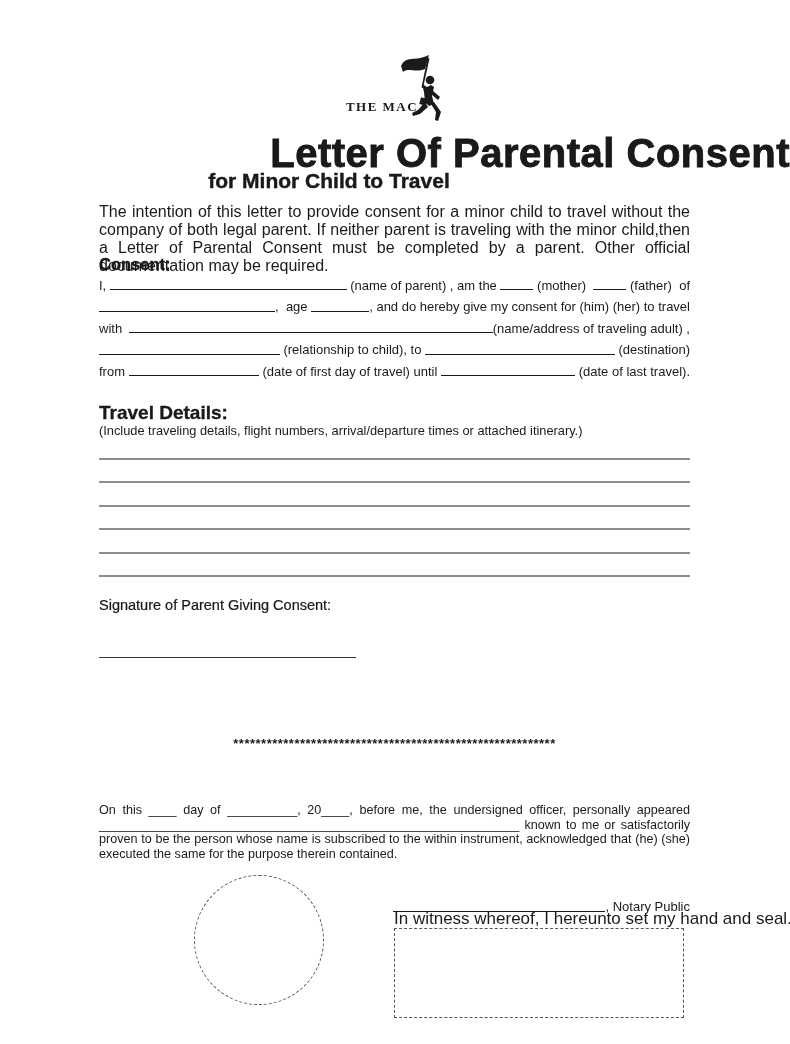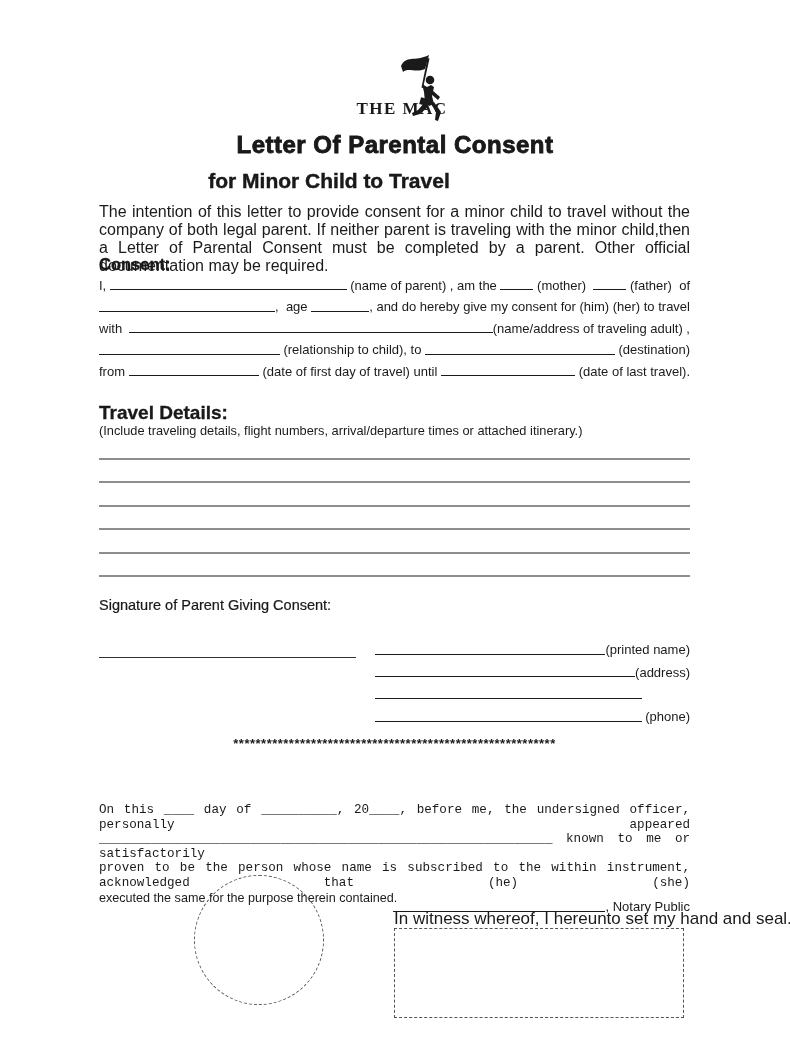--- a/index.html
+++ b/index.html
@@ -2,24 +2,24 @@
 <html><head>
 <meta charset="utf-8">
 <style>
   html,body{margin:0;padding:0;background:#ffffff;}
   .page{
     position:relative;width:790px;height:1044px;background:#fff;overflow:hidden;
     font-family:"Liberation Sans",sans-serif;color:#1a1a1a;
   }
   
   .logo-art{position:absolute;left:398px;top:52px;width:58px;height:72px;}
-  .brand{position:absolute;left:336px;top:99px;width:132px;text-align:center;
-    font-family:"Liberation Serif",serif;font-weight:bold;font-size:17px;letter-spacing:1.5px;}
-  .title{position:absolute;left:0;top:131px;width:790px;text-align:center;
-    font-size:24px;font-weight:bold;-webkit-text-stroke:0.8px #111;letter-spacing:0.5px;}
+  .brand{position:absolute;left:316px;top:99px;width:132px;text-align:center;
+    font-family:"Liberation Serif",serif;font-weight:bold;font-size:13px;letter-spacing:1.5px;}
+  .title{position:absolute;left:0;top:131px;width:790px;text-align:right;
+    font-size:40px;font-weight:bold;-webkit-text-stroke:0.8px #111;letter-spacing:0.5px;}
   .subtitle{position:absolute;left:0;top:169px;width:658px;text-align:center;
     font-size:21px;font-weight:bold;-webkit-text-stroke:0.4px #111;}
   .intro{position:absolute;left:99px;top:203px;width:591px;
     font-size:16px;line-height:18px;text-align:justify;}
   
   .h-consent{position:absolute;left:99px;top:255px;font-size:16.5px;font-weight:bold;-webkit-text-stroke:0.3px #111;}
   .h-travel{position:absolute;left:99px;top:402px;font-size:19px;font-weight:bold;-webkit-text-stroke:0.3px #111;}
   .travel-note{position:absolute;left:99px;top:423px;font-size:12.8px;}
   .h-sig{position:absolute;left:99px;top:597px;font-size:14.5px;font-weight:normal;-webkit-text-stroke:0.2px #111;}
   
@@ -36,21 +36,21 @@
   .sig-left-line{position:absolute;left:99px;top:657px;width:257px;height:0;border-bottom:1.3px solid #333;}
   .sig-right{position:absolute;left:375px;top:636px;width:315px;}
   .sig-right .form-line{height:22.3px;}
   .sig-right .form-line:nth-child(3){padding-right:48px;}
   
   .divider{position:absolute;left:99px;top:736px;width:591px;text-align:center;
     font-size:13px;letter-spacing:0.5px;font-weight:bold;}
   .commonwealth{position:absolute;left:99px;top:760px;font-size:13px;line-height:16.5px;}
   .county-line{width:200px;height:17px;font-size:13px;}
   .notary-para{position:absolute;left:99px;top:803px;width:591px;font-size:12.6px;line-height:14.6px;}
-  .jline{text-align:justify;text-align-last:justify;font-family:Liberation Mono, monospace;}
+  .jline{text-align:justify;text-align-last:justify;}
   .witness{position:absolute;left:394px;top:909px;width:300px;font-size:17px;white-space:nowrap;}
   .notary-line{position:absolute;left:393px;top:897px;width:297px;height:18px;font-size:13px;}
   .seal-circle{position:absolute;left:194px;top:875px;width:128px;height:128px;
     border:1.6px dashed #555;border-radius:50%;}
   .stamp-box{position:absolute;left:394px;top:928px;width:288px;height:88px;border:1.5px dashed #555;}
 </style>
 </head>
 <body>
 
 <div class="page">
@@ -117,37 +117,20 @@
       <div class="ruled"></div>
       <div class="ruled"></div>
       <div class="ruled"></div>
       <div class="ruled"></div>
       <div class="ruled"></div>
       <div class="ruled"></div>
     </div>
 
   <div class="h-sig">Signature of Parent Giving Consent:</div>
   <div class="sig-left-line"></div>
-  <div class="sig-right">
-    <div class="form-line">
-        <span class="blank" style="flex-grow: 1;"></span>
-        <span class="seg">(printed name)</span>
-      </div>
-    <div class="form-line">
-        <span class="blank" style="flex-grow: 1;"></span>
-        <span class="seg">(address)</span>
-      </div>
-    <div class="form-line">
-        <span class="blank" style="flex-grow: 1;"></span>
-      </div>
-    <div class="form-line">
-        <span class="blank" style="flex-grow: 1;"></span>
-        <span class="seg"> (phone)</span>
-      </div>
-  </div>
 
   <div class="divider">**********************************************************</div>
 
   <div class="commonwealth">
   </div>
 
   <div class="notary-para">
     <div class="jline">On this ____ day of __________, 20____, before me, the undersigned officer, personally appeared</div>
     <div class="jline">____________________________________________________________ known to me or satisfactorily</div>
     <div class="jline">proven to be the person whose name is subscribed to the within instrument, acknowledged that (he) (she)</div>

